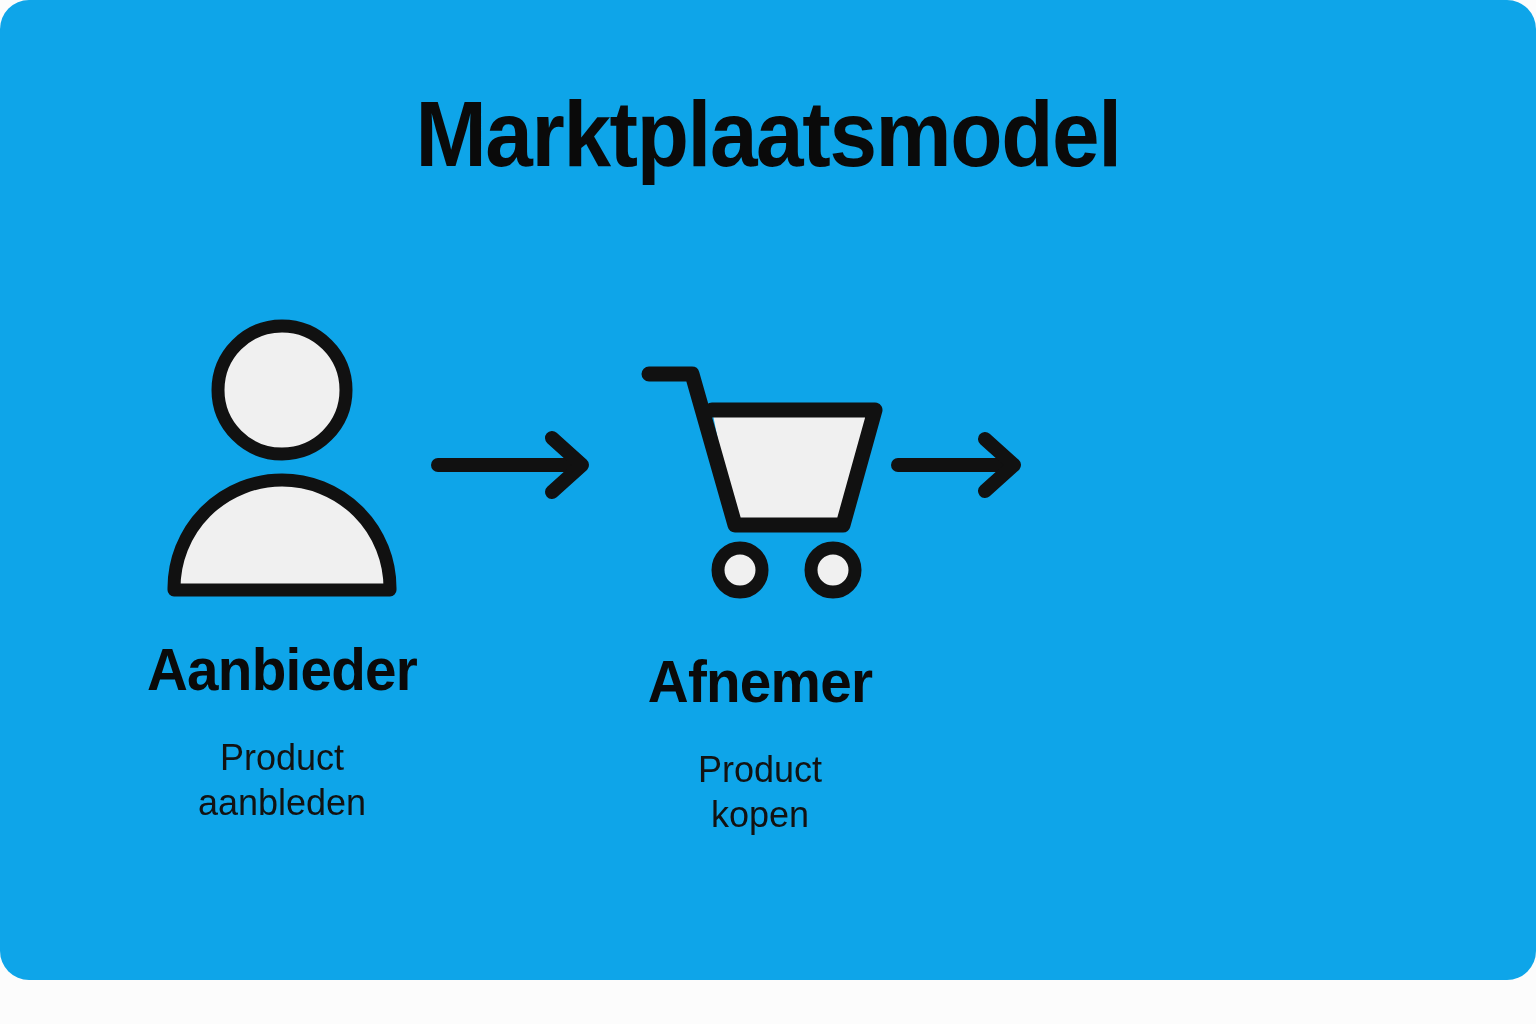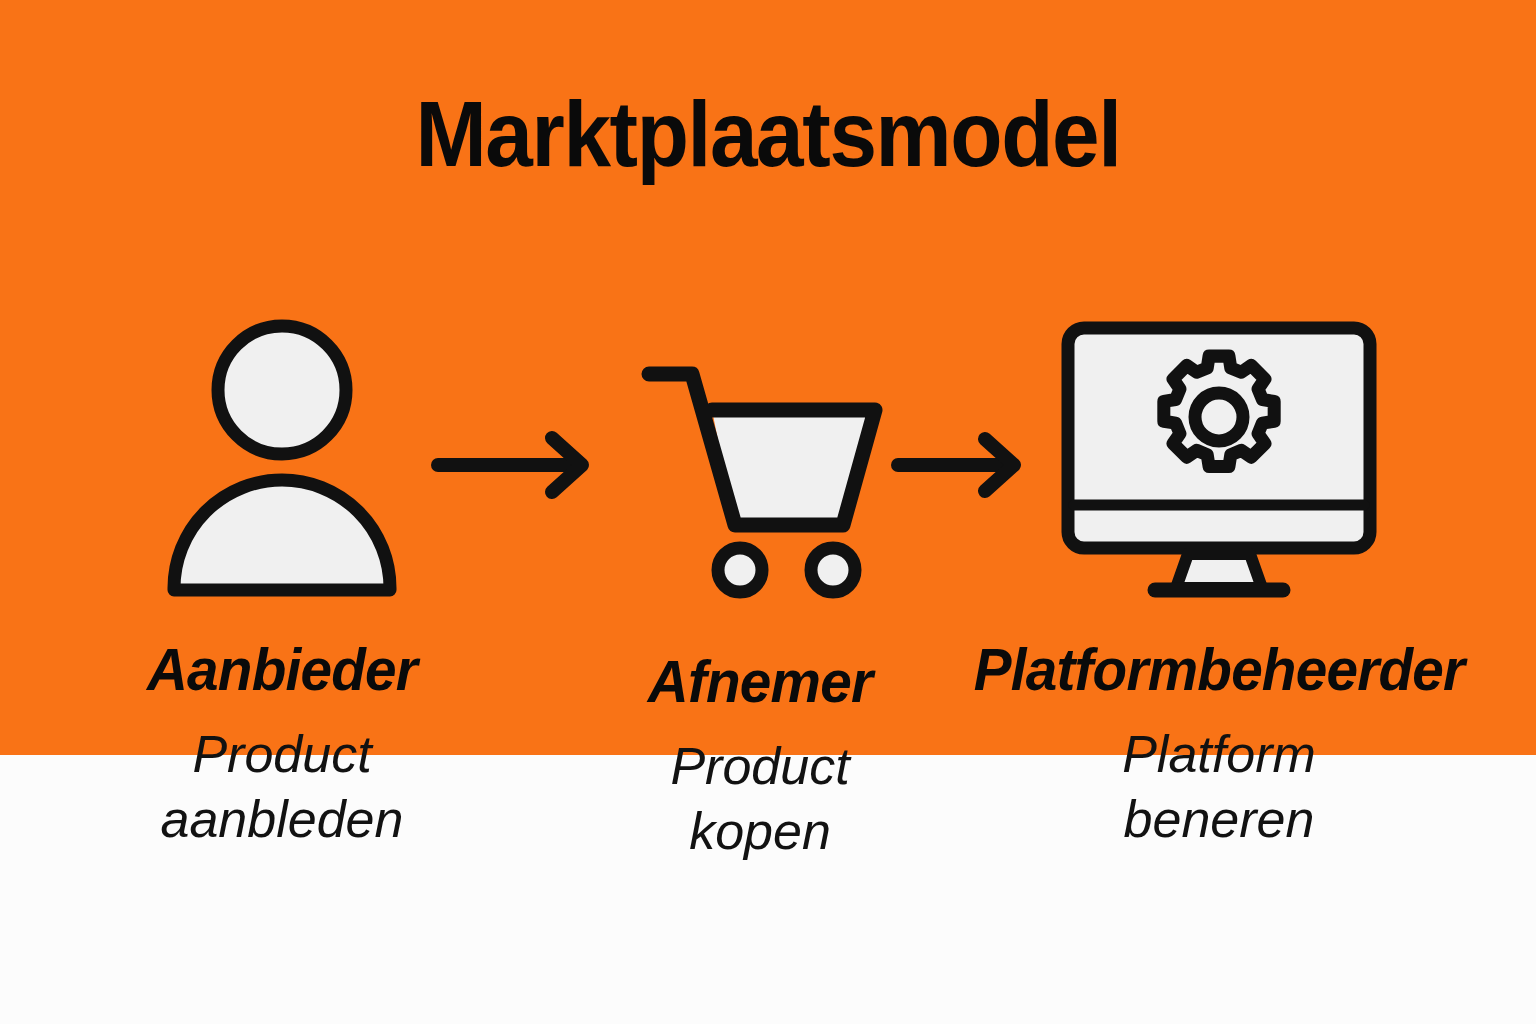--- a/index.html
+++ b/index.html
@@ -10,22 +10,23 @@
     width: 1536px;
     height: 1024px;
     background: #fcfcfc;
     font-family: "Liberation Sans", sans-serif;
     color: #0d0d0d;
     overflow: hidden;
   }
   .canvas {
     position: relative;
     width: 1536px;
-    height: 755px;
-    background: #f97316;
+    height: 980px;
+    background: #0ea5e9;
+    border-radius: 29px;
   }
 
   
   .title {
     position: absolute;
     left: 0;
     top: 86px;
     width: 1536px;
     text-align: center;
     font-size: 92px;
@@ -36,21 +37,20 @@
     transform: scaleX(0.93);
     transform-origin: center top;
     white-space: nowrap;
   }
 
   
   .col {
     position: absolute;
     top: 300px;
     text-align: center;
-    font-style: italic;
   }
   .col-aanbieder { left: 62px;  width: 440px; }
   .col-afnemer   { left: 590px; width: 340px; text-align: center; }
   .col-platform  { left: 952px; width: 534px; }
 
   .icon-slot {
     position: relative;
     height: 300px;
     display: flex;
     align-items: flex-end;
@@ -64,24 +64,24 @@
     font-size: 59px;
     font-weight: 700;
     letter-spacing: -0.8px;
     line-height: 1.1;
     margin-top: 38px;
     white-space: nowrap;
     color: #0a0a0a;
     transform: scaleX(0.96);
   }
   .node-desc {
-    font-size: 52px;
+    font-size: 36px;
     font-weight: 400;
     line-height: 1.26;
-    margin-top: 19px;
+    margin-top: 32px;
     color: #121212;
     white-space: pre-line;
   }
 
   
   .arrow {
     position: absolute;
     top: 430px;
   }
   .arrow-1 { left: 430px; }
@@ -131,54 +131,20 @@
         <circle cx="105" cy="220" r="22" class="stroke-dark" stroke-width="13"></circle>
         <circle cx="198" cy="220" r="22" class="fill-light"></circle>
         <circle cx="198" cy="220" r="22" class="stroke-dark" stroke-width="13"></circle>
       </svg>
     </div>
     <div class="node-label">Afnemer</div>
     <div class="node-desc">Product
 kopen</div>
   </div>
 
-  <div class="col col-platform">
-    <div class="icon-slot">
-      <svg width="318" height="280" viewBox="0 0 318 280">
-
-        <rect x="8" y="8" width="302" height="220" rx="16" ry="16" class="fill-light"></rect>
-        <rect x="8" y="8" width="302" height="220" rx="16" ry="16" class="stroke-dark" stroke-width="13"></rect>
-
-        <line x1="14" y1="185" x2="304" y2="185" class="stroke-dark" stroke-width="11"></line>
-
-        <path d="M 128 234 L 190 234 L 202 268 L 116 268 Z" class="fill-light"></path>
-        <path d="M 128 234 L 190 234 L 202 268 L 116 268 Z" class="stroke-dark" stroke-width="12"></path>
-
-        <line x1="95" y1="270" x2="223" y2="270" class="stroke-dark" stroke-width="15"></line>
-
-        <g transform="translate(159,97)">
-          <path d="M -16 -74 L 16 -74 L 19 -55 L 36 -48 L 52 -59 L 74 -37 L 63 -21
-                   L 70 -4 L 89 -1 L 89 31 L 70 34 L 63 51 L 74 67 L 52 89 L 36 78
-                   L 19 85 L 16 104 L -16 104 L -19 85 L -36 78 L -52 89 L -74 67
-                   L -63 51 L -70 34 L -89 31 L -89 -1 L -70 -4 L -63 -21 L -74 -37
-                   L -52 -59 L -36 -48 L -19 -55 Z" transform="translate(0,-15) scale(0.62)" class="fill-light"></path>
-          <path d="M -16 -74 L 16 -74 L 19 -55 L 36 -48 L 52 -59 L 74 -37 L 63 -21
-                   L 70 -4 L 89 -1 L 89 31 L 70 34 L 63 51 L 74 67 L 52 89 L 36 78
-                   L 19 85 L 16 104 L -16 104 L -19 85 L -36 78 L -52 89 L -74 67
-                   L -63 51 L -70 34 L -89 31 L -89 -1 L -70 -4 L -63 -21 L -74 -37
-                   L -52 -59 L -36 -48 L -19 -55 Z" transform="translate(0,-15) scale(0.62)" class="stroke-dark" stroke-width="21"></path>
-          <circle cx="0" cy="0" r="24" class="fill-light"></circle>
-          <circle cx="0" cy="0" r="24" class="stroke-dark" stroke-width="13"></circle>
-        </g>
-      </svg>
-    </div>
-    <div class="node-label">Platformbeheerder</div>
-    <div class="node-desc">Platform
-beneren</div>
-  </div>
 
   <div class="arrow arrow-1">
     <svg width="170" height="70" viewBox="0 0 170 70">
       <line x1="8" y1="35" x2="150" y2="35" class="stroke-dark" stroke-width="14"></line>
       <polyline points="122,8 152,35 122,62" class="stroke-dark" stroke-width="14"></polyline>
     </svg>
   </div>
 
   <div class="arrow arrow-2">
     <svg width="140" height="70" viewBox="0 0 140 70">

